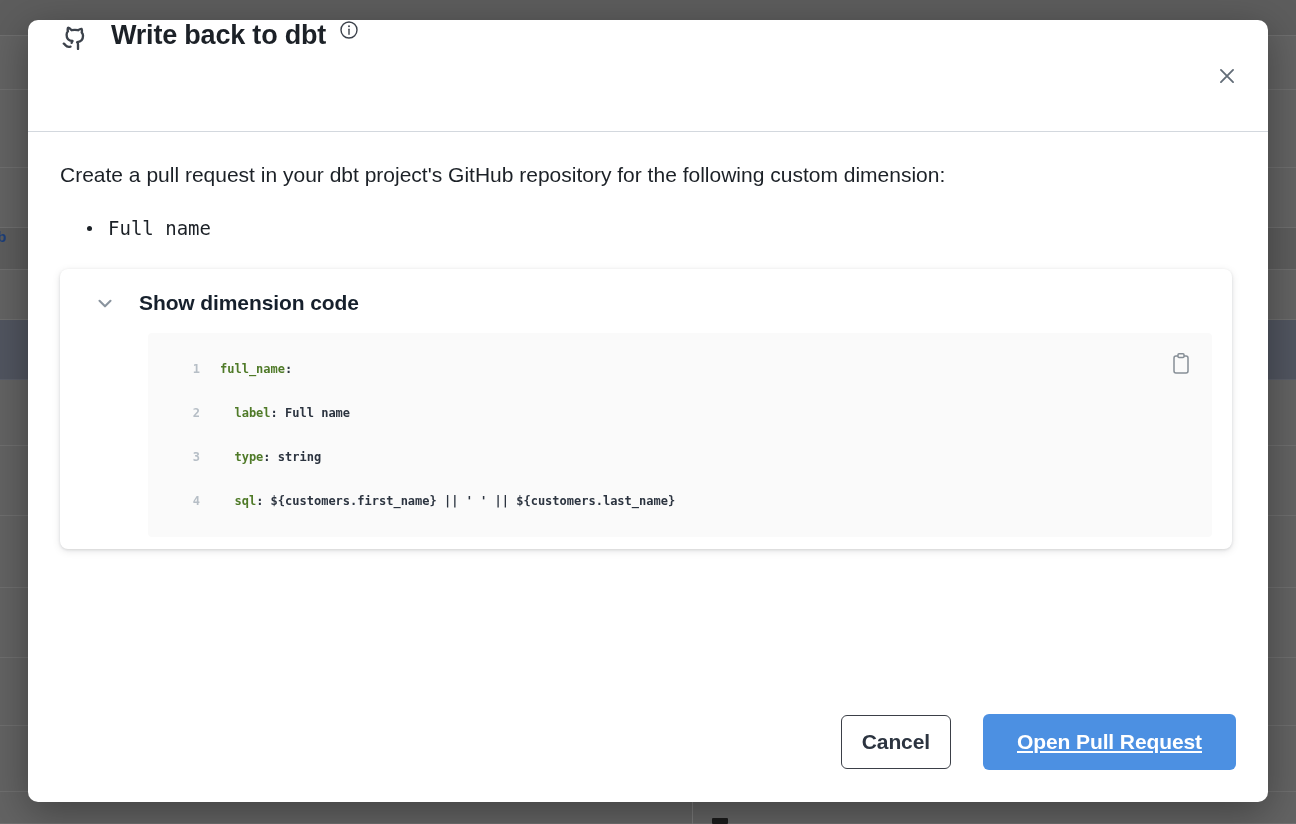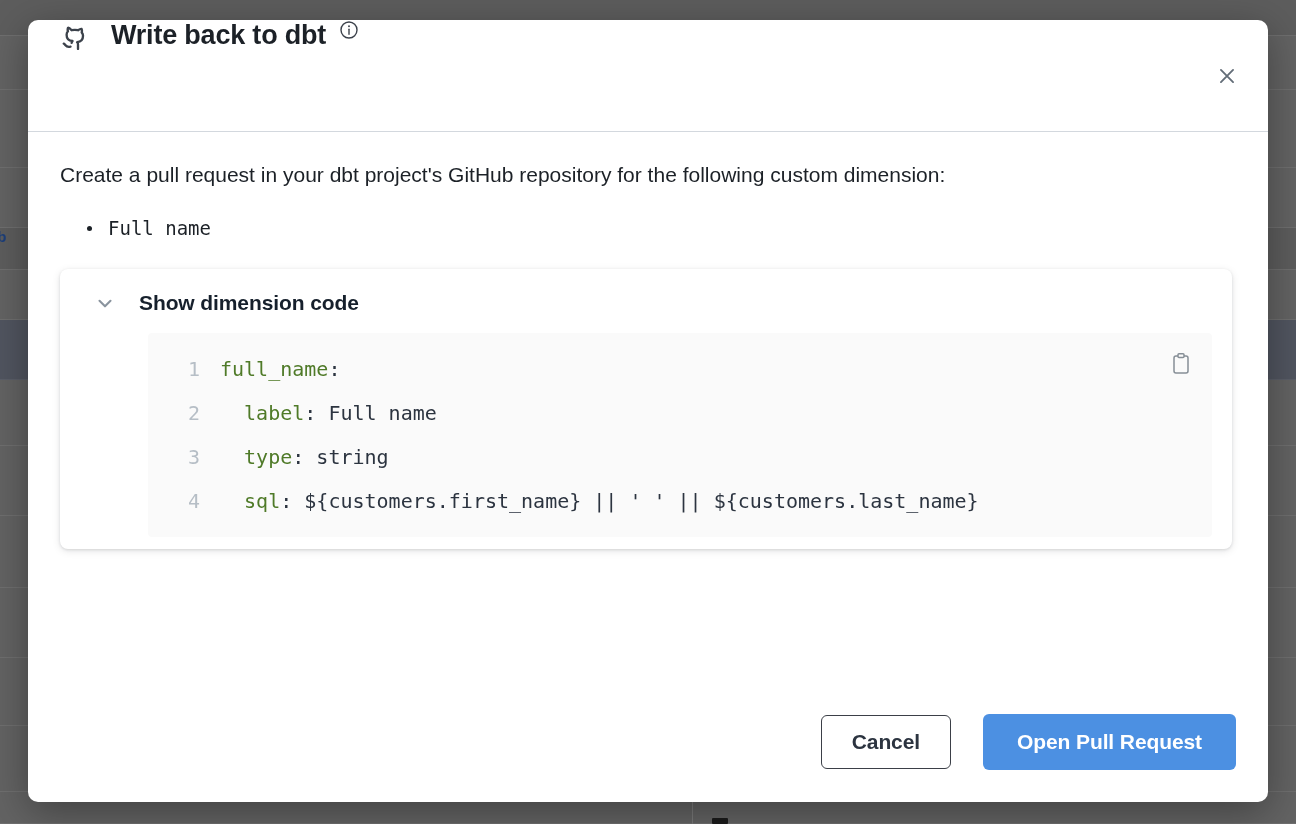--- a/index.html
+++ b/index.html
@@ -157,26 +157,27 @@
     right: 14px;
     width: 34px; height: 34px;
     display:flex; align-items:center; justify-content:center;
     background: none; border: none; cursor: pointer;
     border-radius: 4px;
   }
   .copy-btn svg { width: 22px; height: 24px; display:block; }
 
   pre.code {
     font-family: "DejaVu Sans Mono", "Liberation Mono", monospace;
-    font-size: 20px;
+    font-size: 12px;
     line-height: 44px;
     margin: 0;
     padding: 0 20px 0 0;
     white-space: pre;
     overflow: hidden;
+    font-weight: bold;
   }
   .code-line { display: block; }
   .ln {
     display: inline-block;
     width: 52px;
     text-align: right;
     color: #b6bec6;
     margin-right: 20px;
     user-select: none;
   }
@@ -202,27 +203,28 @@
     font-weight: 700;
     border-radius: 6px;
     cursor: pointer;
     letter-spacing: -0.1px;
     white-space: nowrap;
   }
   .btn-cancel {
     background: #ffffff;
     color: #2c3440;
     border: 1.5px solid #3b3f47;
-    padding: 14px 30px;
+    padding: 14px 20px;
   }
   .btn-primary {
     background: #4c90e2;
     color: #ffffff;
     border: none;
     padding: 16px 34px;
+    text-decoration: underline;
   }
 </style>
 </head>
 <body>
 
 <div id="backdrop">
   <div id="bg-rows">
       <div class="bg-row alt" style="top: 0px; height: 36px;"></div>
       <div class="bg-row" style="top: 36px; height: 54px;"></div>
       <div class="bg-row" style="top: 90px; height: 78px;"></div>

